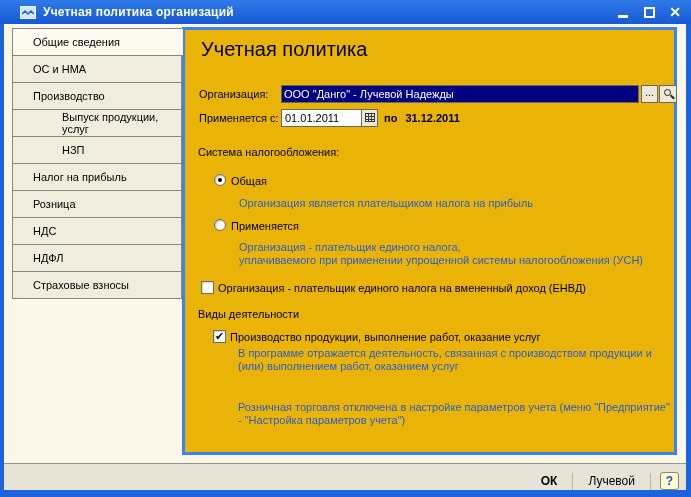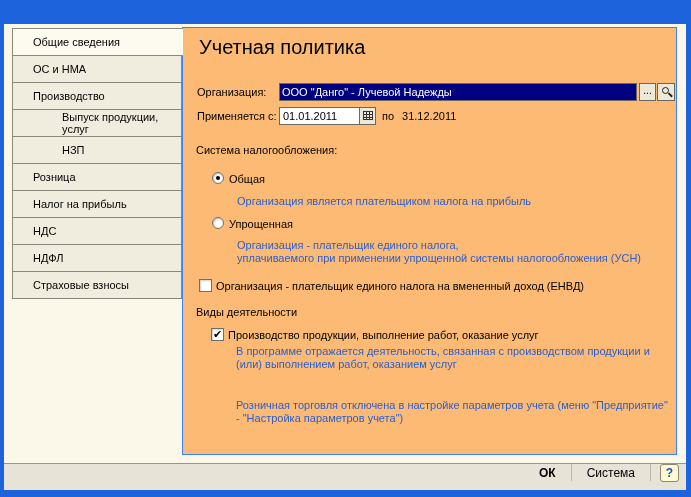--- a/index.html
+++ b/index.html
@@ -43,21 +43,21 @@
     display:flex; align-items:center;
     font-size:11px; color:#000; padding-left:20px; cursor:default;
   }
   .tab:first-child { margin-top:0; }
   .tab.indent { padding-left:49px; }
   .tab.selected { background:#fdfaf0; border-right:none; width:171px; z-index:3; position:relative; }
 
   
   .panel {
     position:absolute; left:178px; top:3px; width:495px; height:428px;
-    background:#fdba74; border:1px solid #3b82f6;
+    background:#eab308; border:3px solid #3b82f6;
   }
   .heading { position:absolute; left:16px; top:8px; font-size:20px; color:#000; }
 
   .field-label { position:absolute; font-size:11px; color:#000; }
   .combo {
     position:absolute; left:96px; top:55px; width:358px; height:18px;
     background:#000080; border:1px solid #6b695e; color:#fff;
     font-size:11px; line-height:16px; padding:0 2px; overflow:hidden; white-space:nowrap;
   }
   .mini-btn {
@@ -76,21 +76,21 @@
     background:#fff; border:1px solid #6b695e;
     font-size:11px; line-height:16px; padding:0 3px; color:#000;
   }
   .btn-calendar { left:176px; width:17px; top:79px; }
   .cal-glyph {
     width:10px; height:9px; margin:3px auto 0; border:1px solid #333;
     background-image:
       repeating-linear-gradient(to right, transparent 0 2px, #333 2px 3px),
       repeating-linear-gradient(to bottom, transparent 0 2px, #333 2px 3px);
   }
-  .period-to { position:absolute; left:199px; top:82px; font-size:11px; color:#000; }
+  .period-to { position:absolute; left:199px; top:82px; font-size:11px; color:#000;font-weight:bold; }
   .period-to span { margin-right:8px; }
 
   .section-label { position:absolute; font-size:11px; color:#000; }
 
   .radio {
     position:absolute; width:12px; height:12px; border-radius:50%;
     background:#fff; border:1px solid #716f64;
     box-shadow:inset 1px 1px 2px rgba(0,0,0,0.25); cursor:default;
   }
   .radio .dot { position:absolute; left:3px; top:3px; width:4px; height:4px; border-radius:50%; background:#000; }
@@ -104,48 +104,67 @@
 
   .note {
     position:absolute; font-size:11px; line-height:13px;
     color:#2a5ecd; white-space:pre-line;margin-left:8px;
   }
 
   
   .footer {
     position:absolute; left:0; right:0; bottom:0; height:27px;
     background:#e7e3d6; border-top:1px solid #97958a;
-    display:flex; align-items:flex-start; justify-content:flex-end;
+    display:flex; align-items:flex-end; justify-content:flex-end;
     padding-right:7px; gap:9px;
   }
   .flat-btn { font-size:12px; color:#000; padding:2px 6px; cursor:default; }
   .flat-btn.bold { font-weight:bold; }
   .footer-sep { width:1px; height:17px; background:#b9b6a8; }
   .help-btn {
     width:19px; height:18px; background:#fffbd0; border:1px solid #8a8873;
     border-radius:3px; color:#1c50c8; font-weight:bold; font-size:12px;
     text-align:center; line-height:16px; cursor:default;
   }
 </style>
 </head>
 <body>
 
 <div class="window">
 
+  <div class="titlebar">
+    <div class="title-icon">
+      <svg width="12" height="8" viewBox="0 0 12 8">
+          <polyline points="0,5 3,2 6,5 9,2 12,5" fill="none" stroke="#2a5ecd" stroke-width="1.5"></polyline>
+        </svg>
+    </div>
+    <div class="title-text">Учетная политика организаций</div>
+    <div class="win-controls">
+      <div class="wc">
+          <div class="glyph-min"></div>
+        </div>
+      <div class="wc">
+          <div class="glyph-max"></div>
+        </div>
+      <div class="wc">
+          <span class="glyph-close">✕</span>
+        </div>
+    </div>
+  </div>
 
   <div class="client">
 
     <div class="tabs">
       <div class="tab selected">Общие сведения</div>
       <div class="tab">ОС и НМА</div>
       <div class="tab">Производство</div>
       <div class="tab indent">Выпуск продукции, услуг</div>
       <div class="tab indent">НЗП</div>
+      <div class="tab">Налог на прибыль</div>
       <div class="tab">Розница</div>
-      <div class="tab">Налог на прибыль</div>
       <div class="tab">НДС</div>
       <div class="tab">НДФЛ</div>
       <div class="tab">Страховые взносы</div>
     </div>
 
     <div class="panel">
 
       <div class="heading">Учетная политика</div>
 
       <div class="field-label" style="left:14px; top:58px;">Организация:</div>
@@ -169,21 +188,21 @@
 
       <div class="section-label" style="left:13px; top:116px;">Система налогообложения:</div>
 
       <div class="radio" style="left:29px; top:144px;">
           <div class="dot"></div>
         </div>
       <div class="opt-label" style="left:46px; top:145px;">Общая</div>
       <div class="note" style="left:46px; top:167px;">Организация является плательщиком налога на прибыль</div>
 
       <div class="radio" style="left:29px; top:189px;"></div>
-      <div class="opt-label" style="left:46px; top:190px;">Упрощенная</div>
+      <div class="opt-label" style="left:46px; top:190px;">Применяется</div>
       <div class="note" style="left:46px; top:211px;">Организация - плательщик единого налога,
 уплачиваемого при применении упрощенной системы налогообложения (УСН)</div>
 
       <div class="checkbox" style="left:16px; top:251px;"></div>
       <div class="opt-label" style="left:33px; top:252px;text-align:center;">Организация - плательщик единого налога на вмененный доход (ЕНВД)</div>
 
       <div class="section-label" style="left:13px; top:278px;">Виды деятельности</div>
 
       <div class="checkbox" style="left:28px; top:300px;"><span>✔</span></div>
       <div class="opt-label" style="left:45px; top:301px;">Производство  продукции, выполнение работ, оказание услуг</div>
@@ -191,19 +210,19 @@
 (или) выполнением работ, оказанием услуг</div>
 
       <div class="note" style="left:45px; top:371px;">Розничная торговля отключена в настройке параметров учета (меню "Предприятие"
 - "Настройка параметров учета")</div>
 
     </div>
 
     <div class="footer">
       <div class="flat-btn bold">ОК</div>
       <div class="footer-sep"></div>
-      <div class="flat-btn">Система</div>
+      <div class="flat-btn">Лучевой</div>
       <div class="footer-sep"></div>
       <div class="help-btn">?</div>
     </div>
 
   </div>
 </div>
 
 </body></html>

